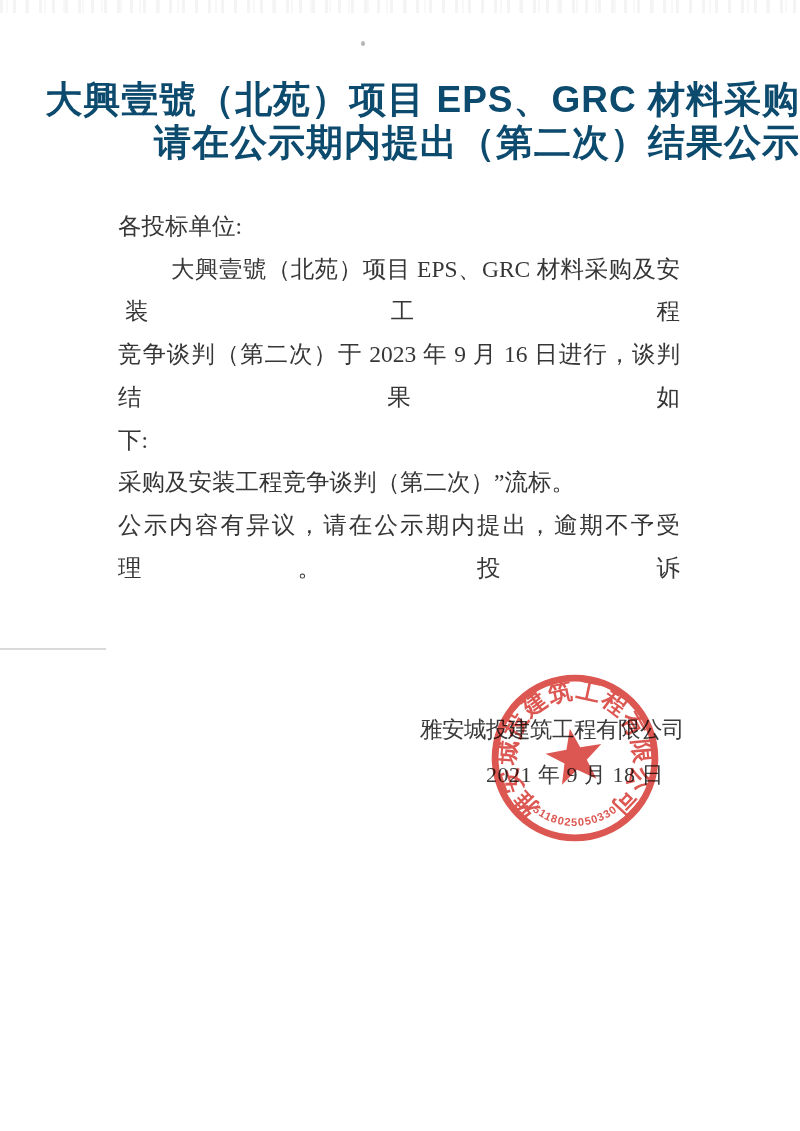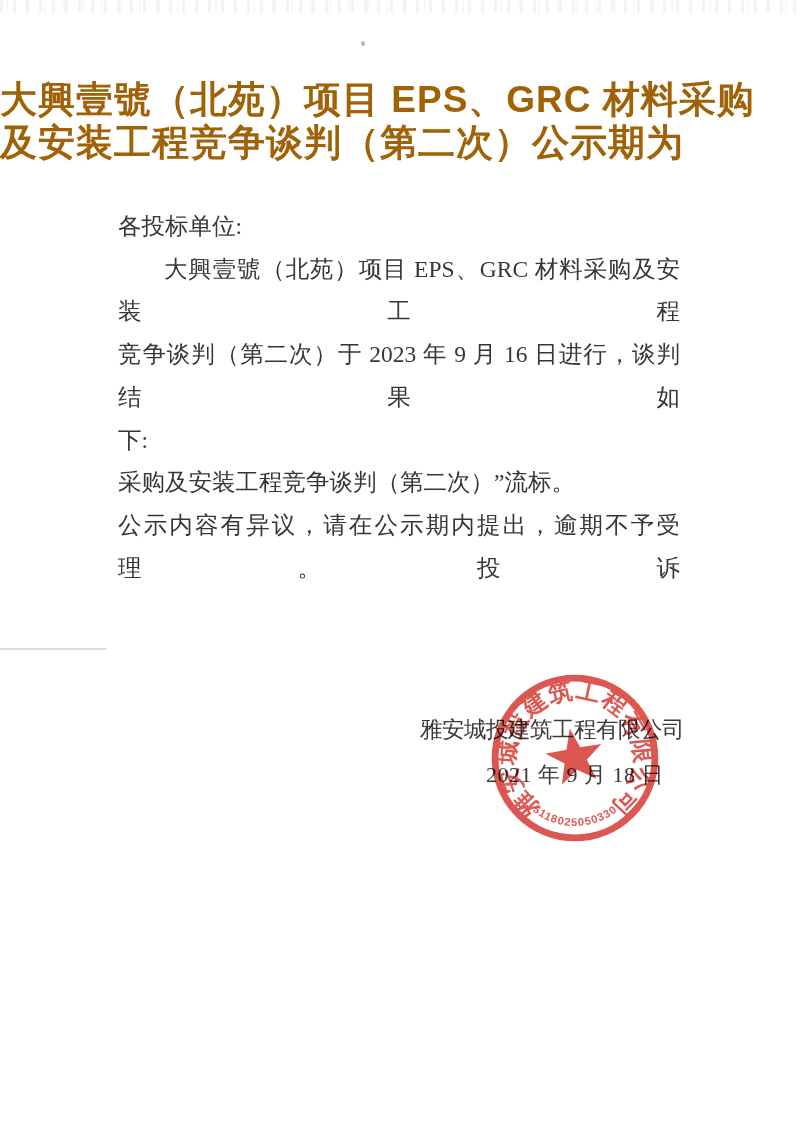--- a/index.html
+++ b/index.html
@@ -30,38 +30,38 @@
     background: #9c9c9c; opacity: .75;
   }
   .artifact-line {
     position: absolute; left: 0; top: 648px;
     width: 106px; height: 2px;
     background: #cfcfcf; opacity: .8;
   }
   .doc-title {
     position: absolute; left: 0; top: 78px;
     width: 800px; margin: 0;
-    text-align: left;
+    text-align: right;
     font-family: "Liberation Sans", sans-serif;
     font-weight: 700;
     font-size: 37px; line-height: 43px;
     letter-spacing: 1px;
-    color: #a16207;
+    color: #0c4a6e;
   }
   .doc-title span { display: block; }
   .body-text {
     position: absolute; left: 118px; top: 205px;
     width: 562px;
     font-size: 23.5px; line-height: 42.7px;
     color: #363636;
     font-family: Liberation Serif, serif;
   }
   .line { min-height: 42.7px; }
   .line.j { text-align: justify; text-align-last: justify; }
-  .line.ind { text-indent: 46px; }
+  .line.ind { text-indent: 46px; margin-left: 7px; }
   .signature {
     position: absolute; left: 420px; top: 714px;
     font-size: 22.5px; letter-spacing: -0.5px;
     color: #3a3a3a; white-space: nowrap;
   }
   .sign-date {
     position: absolute; left: 486px; top: 760px;
     font-size: 22px; letter-spacing: 0.5px;
     color: #3a3a3a; white-space: nowrap;
   }
@@ -83,21 +83,21 @@
 <body>
 
 <div class="page">
 
   <div class="noise-top"></div>
   <div class="speck"></div>
   <div class="artifact-line"></div>
 
   <h1 class="doc-title">
     <span>大興壹號（北苑）项目 EPS、GRC 材料采购</span>
-    <span>及安装工程竞争谈判（第二次）公示期为</span>
+    <span>请在公示期内提出（第二次）结果公示</span>
   </h1>
 
   <div class="body-text">
     <div class="line">各投标单位:</div>
     <div class="line j ind">大興壹號（北苑）项目 EPS、GRC 材料采购及安装工程</div>
     <div class="line j">竞争谈判（第二次）于 2023 年 9 月 16 日进行，谈判结果如</div>
     <div class="line">下:</div>
     <div class="line">采购及安装工程竞争谈判（第二次）”流标。</div>
     <div class="line j">公示内容有异议，请在公示期内提出，逾期不予受理。投诉</div>
   </div>

